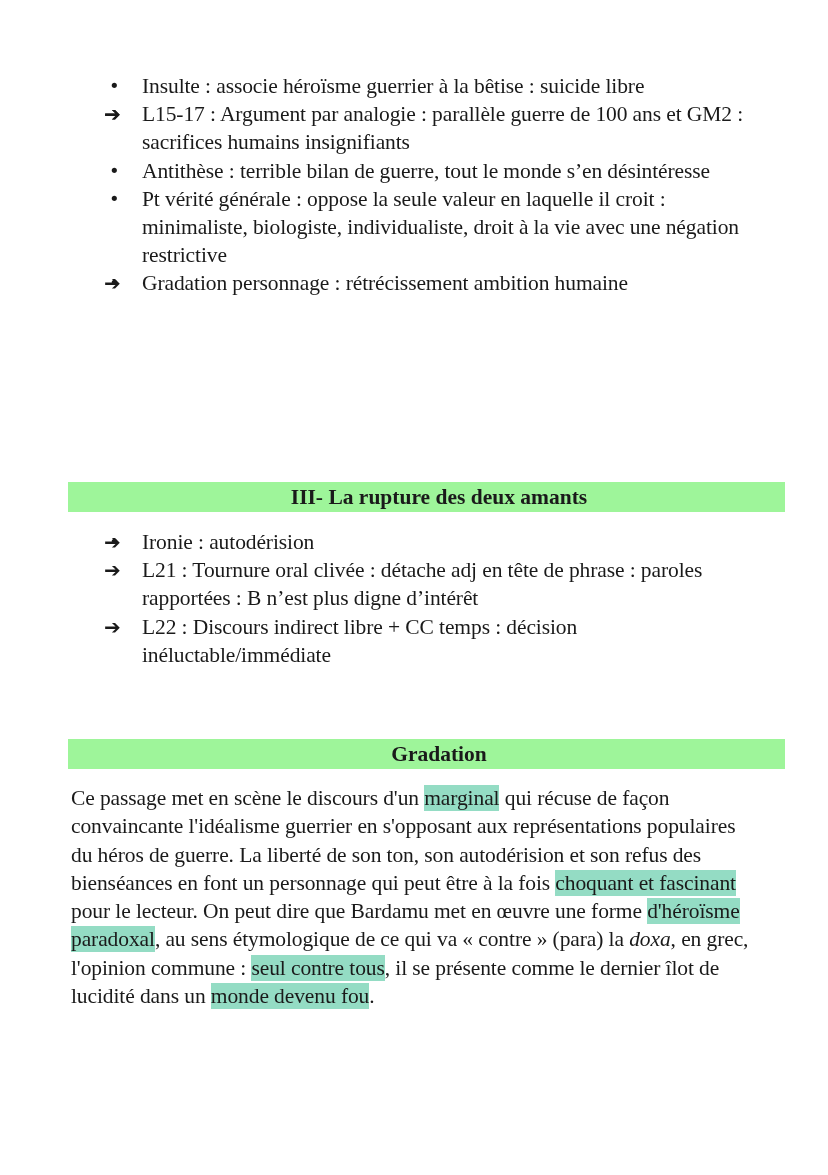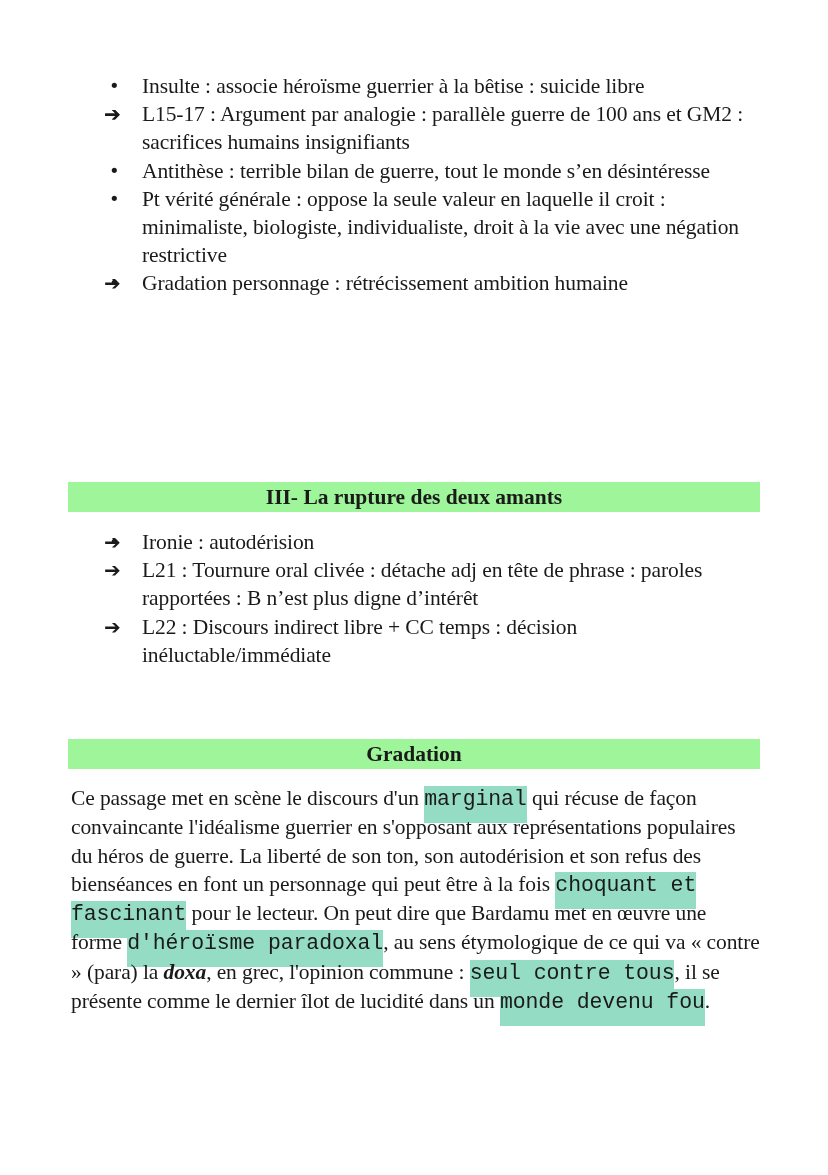--- a/index.html
+++ b/index.html
@@ -58,39 +58,39 @@
   .section-header {
     position: absolute;
     left: 68px;
     width: 692px;
     height: 30px;
     background: #9ef59a;
     text-align: center;
     font-weight: bold;
     font-size: 21.5px;
     line-height: 30px;
+    padding-left: 25px;
   }
   .header-3 { top: 482px; }
   .header-concl { top: 739px; }
   .conclusion {
     position: absolute;
     left: 71px;
     top: 784px;
     width: 690px;
     margin: 0;
     font-size: 21.5px;
     line-height: 28.3px;
     letter-spacing: -0.1px;
   }
   .hl {
     background: #94dcc4;
-    padding: 1px 0 12px 0;
-    font-family: Liberation Mono, monospace;
+    padding: 1px 0 1px 0;
   }
-  .it { font-style: italic; font-weight: bold; }
+  .it { font-style: italic; }
 </style>
 </head>
 <body>
 
 <div class="page">
 
   <ul class="list list-1">
     <li class="item">
       <span class="marker bullet">•</span>
       <span>Insulte : associe héroïsme guerrier à la bêtise : suicide libre</span>

